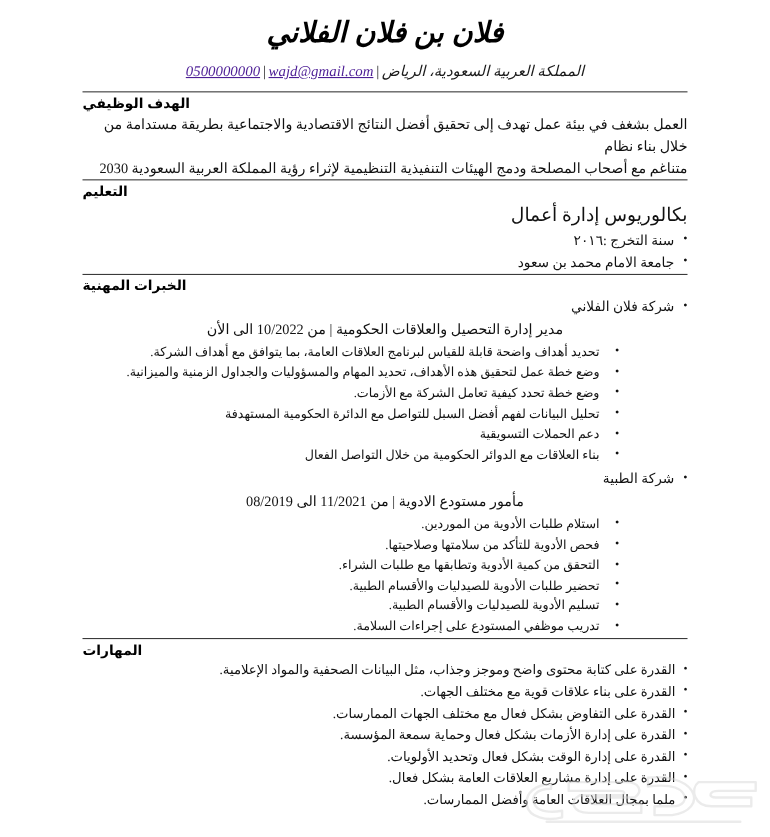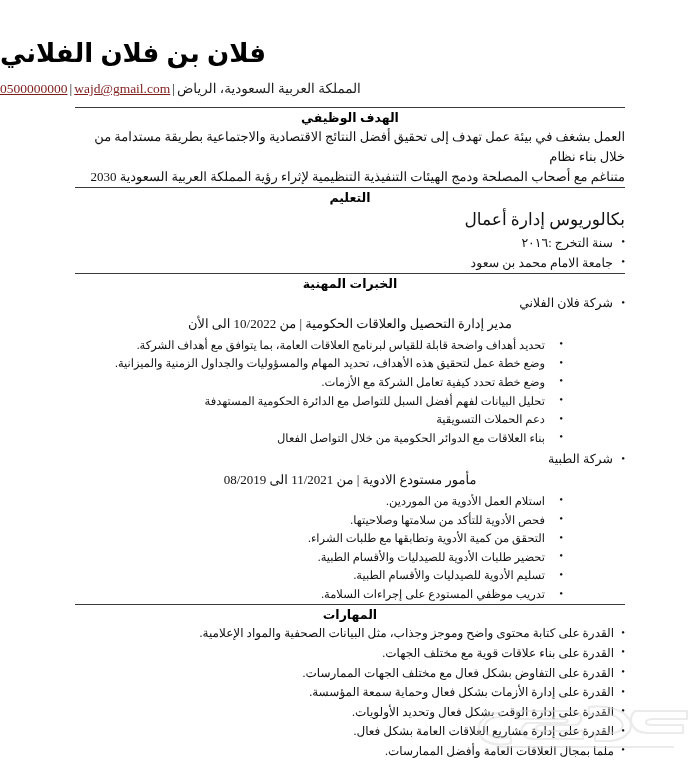--- a/index.html
+++ b/index.html
@@ -19,22 +19,23 @@
   }
 
   .page {
     position: absolute;
     inset: 0;
     padding: 0;
   }
 
   
   .header {
-    text-align: left;
-    padding-top: 38px;
+    text-align: center;
+    padding-top: 14px;
+    font-style: italic;
   }
   .full-name {
     font-family: "Liberation Sans", "DejaVu Sans", sans-serif;
     font-size: 26px;
     font-weight: bold;
     letter-spacing: 0.5px;
     line-height: 1.2;
     color: #000000;
   }
   .contact-line {
@@ -43,21 +44,21 @@
     line-height: 1.3;
     color: #1a1a1a;
     direction: rtl;
     white-space: nowrap;
   }
   .contact-line .sep {
     color: #1a1a1a;
     padding: 0 2px;
   }
   .contact-link {
-    color: #7f1d1d;
+    color: #4c1d95;
     text-decoration: underline;
     direction: ltr;
     unicode-bidi: embed;
     display: inline-block;
   }
 
   
   .content {
     margin: 0 auto;
     width: 550px;
@@ -68,21 +69,21 @@
     border: 0;
     border-top: 1.3px solid #3a3a3a;
     margin: 0;
     width: 100%;
   }
 
   .section-title {
     font-family: "Liberation Sans", "DejaVu Sans", sans-serif;
     font-size: 12.5px;
     font-weight: bold;
-    text-align: center;
+    text-align: left;
     margin: 1px 0 0 0;
     line-height: 1.5;
     color: #000000;
   }
 
   .para {
     font-size: 13px;
     line-height: 1.52;
     margin: 0;
     color: #111111;
@@ -223,21 +224,21 @@
       <li>بناء العلاقات مع الدوائر الحكومية من خلال التواصل الفعال</li>
     </ul>
 
     <div class="sec-gap"></div>
 
     <ul class="list-l1">
       <li>شركة الطبية</li>
     </ul>
     <div class="role-line">مأمور مستودع الادوية | من 11/2021 الى 08/2019</div>
     <ul class="list-l2">
-      <li>استلام العمل الأدوية من الموردين.</li>
+      <li>استلام طلبات الأدوية من الموردين.</li>
       <li>فحص الأدوية للتأكد من سلامتها وصلاحيتها.</li>
       <li>التحقق من كمية الأدوية وتطابقها مع طلبات الشراء.</li>
       <li>تحضير طلبات الأدوية للصيدليات والأقسام الطبية.</li>
       <li>تسليم الأدوية للصيدليات والأقسام الطبية.</li>
       <li>تدريب موظفي المستودع على إجراءات السلامة.</li>
     </ul>
 
     <hr class="rule">
     <div class="section-title">المهارات</div>
     <ul class="list-skills">

